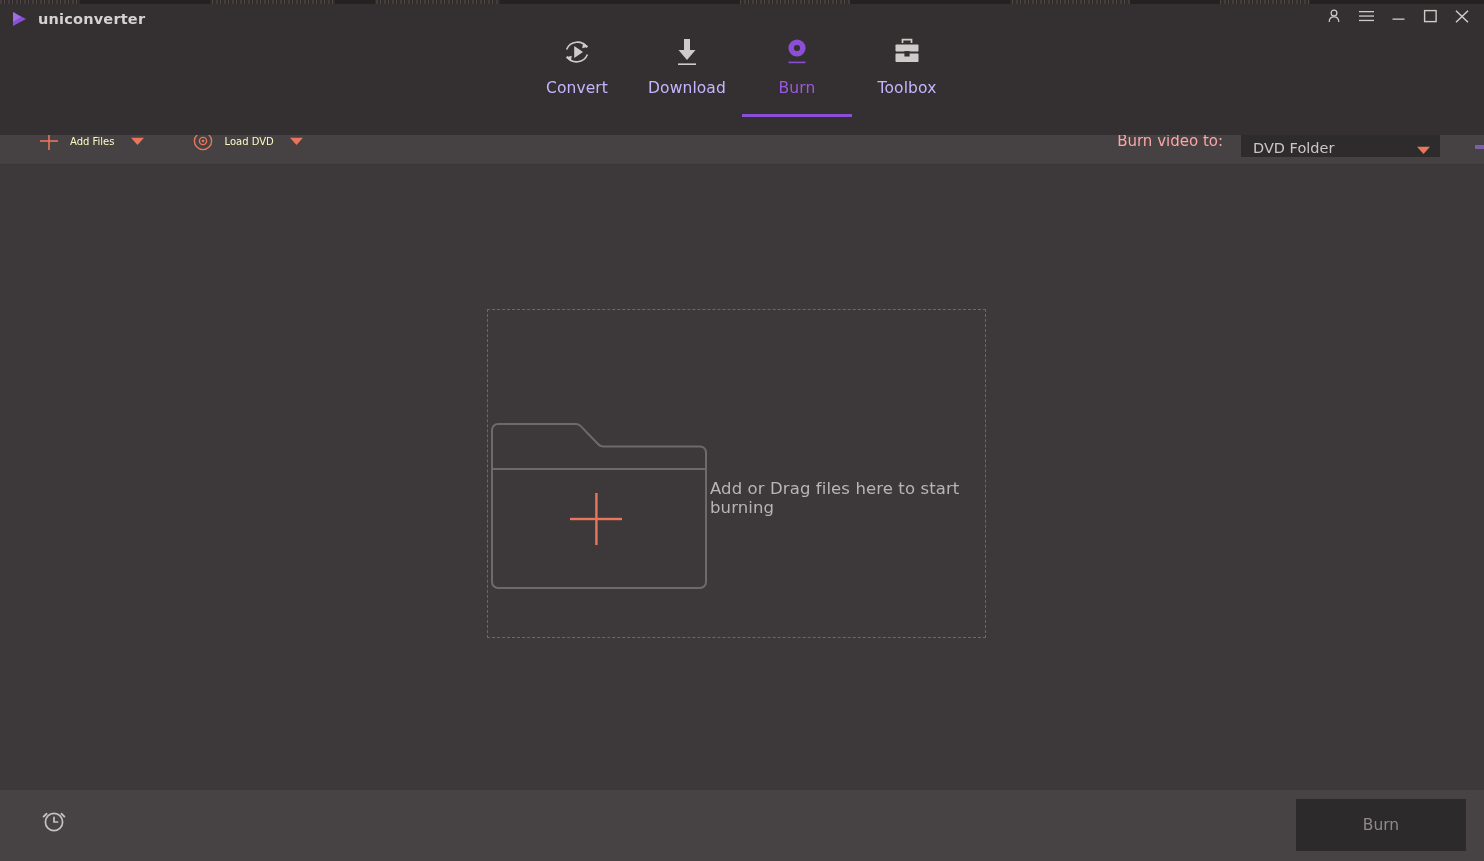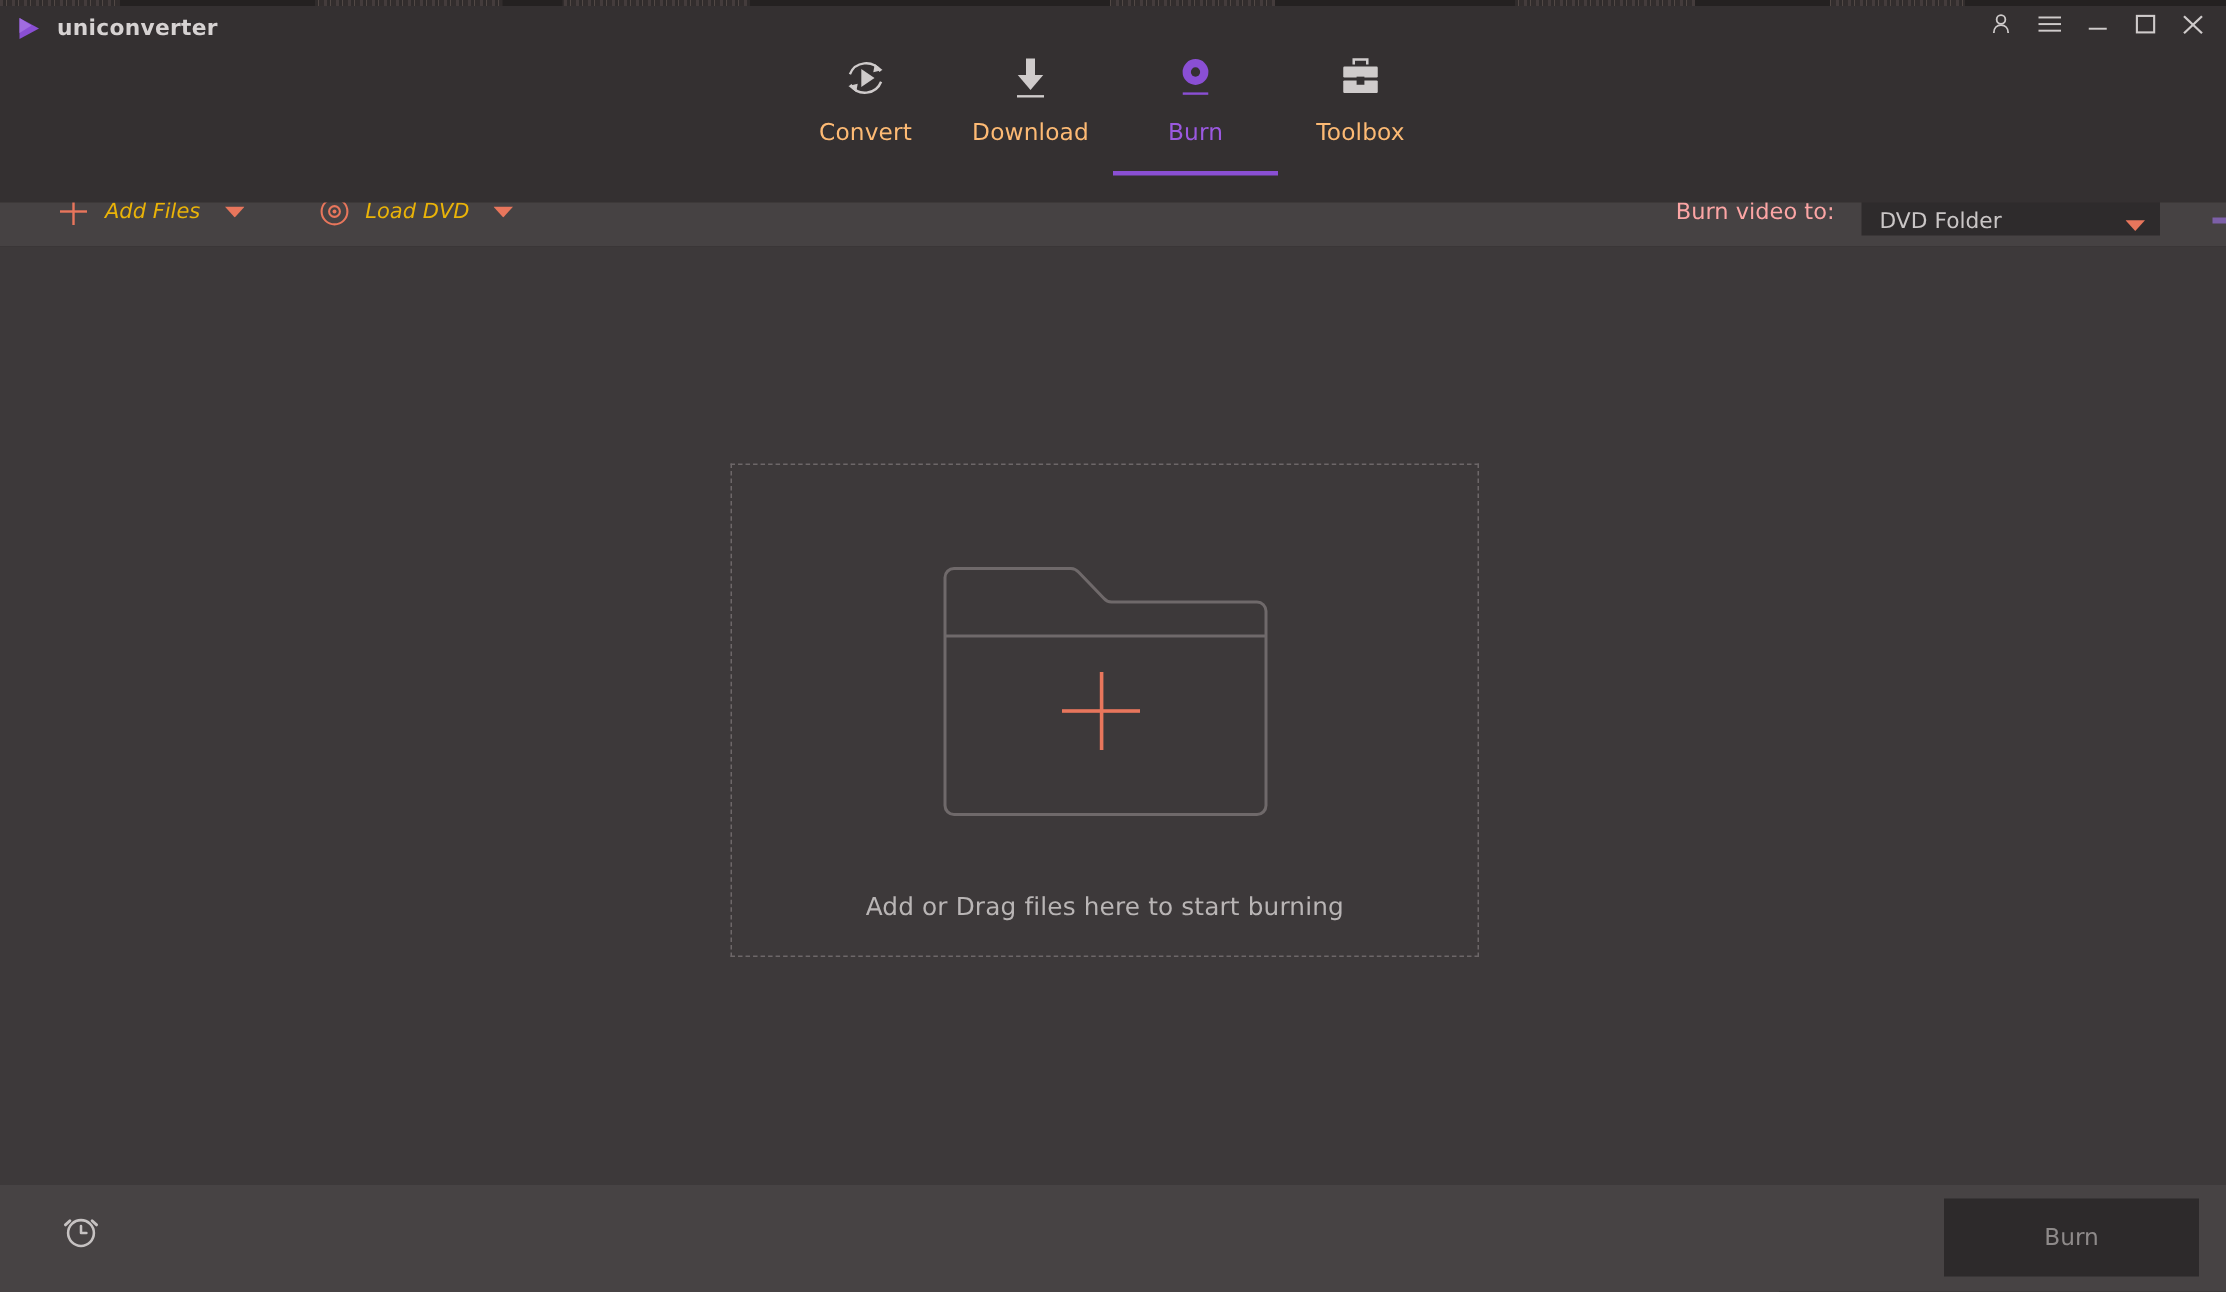--- a/index.html
+++ b/index.html
@@ -116,21 +116,21 @@
   .tab-icon {
     height: 34px;
     display: flex;
     align-items: center;
     justify-content: center;
   }
   .tab-icon svg { display: block; }
   .tab-label {
     margin-top: 10px;
     font-size: 15.5px;
-    color: #fdba74;
+    color: #c4b5fd;
     font-family: "DejaVu Sans", sans-serif;
     letter-spacing: .1px;
   }
   .tab.active .tab-label { color: #9b59e0; }
   .tab-underbar {
     position: absolute;
     bottom: 0; left: 0;
     width: 110px; height: 3px;
     background: #8a4fd4;
   }
@@ -157,24 +157,23 @@
     align-items: center;
     height: 48px;
     cursor: pointer;
   }
   .tb-item .tb-ico {
     display: flex; align-items: center; justify-content: center;
     width: 22px; height: 22px;
   }
   .tb-item .tb-text {
     margin-left: 10px;
-    font-size: 14px;
-    color: #eab308;
-    font-family: "DejaVu Sans", sans-serif;
-    font-style: italic;
+    font-size: 10px;
+    color: #fef9c3;
+    font-family: "DejaVu Sans", sans-serif;
   }
   .caret {
     margin-left: 16px;
     margin-right: 14px;
     width: 14px; height: 14px;
     display: flex; align-items: center; justify-content: center;
     cursor: pointer;
   }
   .gap-lg { width: 34px; }
 
@@ -222,21 +221,20 @@
     top: 166px; left: 0;
     width: 1484px; height: 624px;
     background: #3d393a;
   }
   .dropzone {
     position: absolute;
     left: 487px; top: 143px;
     width: 499px; height: 329px;
     border: 1px dashed #6d6768;
     display: flex;
-    flex-direction: column;
     align-items: center;
     justify-content: flex-start;
     cursor: pointer;
   }
   .folder-wrap {
     margin-top: 65px;
     width: 222px; height: 172px;
     position: relative;
   }
   .folder-wrap svg { display: block; }

